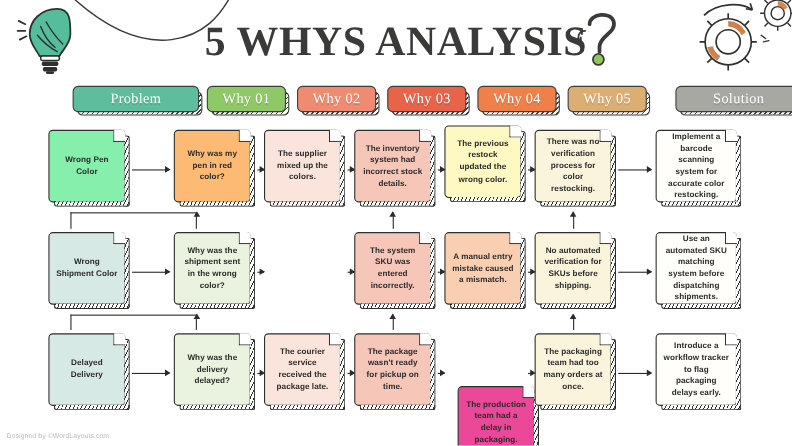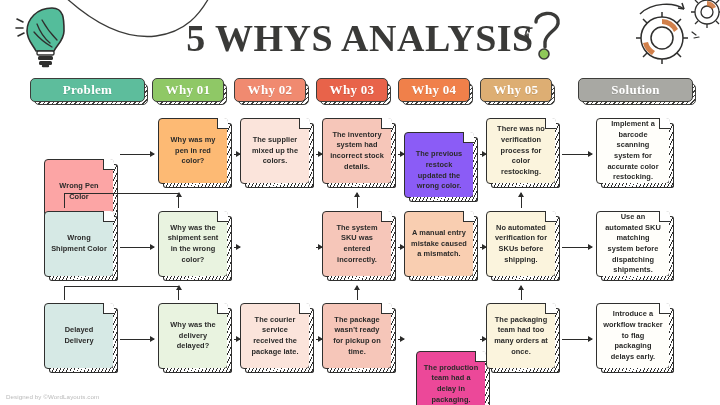--- a/index.html
+++ b/index.html
@@ -35,27 +35,28 @@
   
   #header-row { position: absolute; left: 0; top: 78px; width: 720px; height: 26px; }
   .col-pill {
     position: absolute;
     top: 0;
     height: 24px;
     border-radius: 5px;
     border: 1.4px solid #3d3d3b;
     color: #ffffff;
     font-family: "Liberation Serif", serif;
-    font-weight: bold;
+    font-weight: normal;
     font-size: 13px;
     display: flex;
     align-items: center;
     justify-content: center;
     letter-spacing: .3px;
     text-shadow: 0 1px 0 rgba(0,0,0,.12);
+    margin-left: 36px;
   }
   .col-pill::after {
     content: "";
     position: absolute;
     left: 3px; right: -4px; top: 4px; bottom: -4px;
     border-radius: 5px;
     border: 1.4px solid #3d3d3b;
     background:
       repeating-linear-gradient(135deg, #3d3d3b 0 1px, transparent 1px 3.2px);
     z-index: -1;
@@ -202,21 +203,21 @@
     <div class="col-pill" id="pill-0" style="left: 30px; width: 115px; background: rgb(93, 189, 156);">Problem</div>
     <div class="col-pill" id="pill-1" style="left: 152px; width: 72px; background: rgb(143, 200, 102);">Why 01</div>
     <div class="col-pill" id="pill-2" style="left: 234px; width: 72px; background: rgb(240, 138, 112);">Why 02</div>
     <div class="col-pill" id="pill-3" style="left: 316px; width: 72px; background: rgb(232, 99, 74);">Why 03</div>
     <div class="col-pill" id="pill-4" style="left: 398px; width: 72px; background: rgb(240, 128, 74);">Why 04</div>
     <div class="col-pill" id="pill-5" style="left: 480px; width: 72px; background: rgb(221, 174, 115);">Why 05</div>
     <div class="col-pill" id="pill-6" style="left: 578px; width: 115px; background: rgb(168, 168, 163);">Solution</div>
   </div>
 
   <div id="grid">
-      <div class="card" style="left: 44px; top: 118px; width: 70px; height: 66px; background: #fca5a5; margin-top: 41px;">
+      <div class="card" style="left: 44px; top: 118px; width: 70px; height: 66px; background: #86efac;">
         <div class="shadow-r"></div>
         <div class="shadow-b"></div>
         <div class="fold"></div>
         <div class="txt">Wrong Pen Color</div>
       </div>
       <div class="card" style="left: 158px; top: 118px; width: 70px; height: 66px; background: #fdba74;">
         <div class="shadow-r"></div>
         <div class="shadow-b"></div>
         <div class="fold"></div>
         <div class="txt">Why was my pen in red color?</div>
@@ -226,21 +227,21 @@
         <div class="shadow-b"></div>
         <div class="fold"></div>
         <div class="txt">The supplier mixed up the colors.</div>
       </div>
       <div class="card" style="left: 322px; top: 118px; width: 70px; height: 66px; background: rgb(246, 198, 185);">
         <div class="shadow-r"></div>
         <div class="shadow-b"></div>
         <div class="fold"></div>
         <div class="txt">The inventory system had incorrect stock details.</div>
       </div>
-      <div class="card" style="left: 404px; top: 132px; width: 70px; height: 66px; background: #8b5cf6; align-items: flex-end;">
+      <div class="card" style="left: 404px; top: 114px; width: 70px; height: 66px; background: #fef9c3;">
         <div class="shadow-r"></div>
         <div class="shadow-b"></div>
         <div class="fold"></div>
         <div class="txt">The previous restock updated the wrong color.</div>
       </div>
       <div class="card" style="left: 486px; top: 118px; width: 70px; height: 66px; background: rgb(251, 244, 221);">
         <div class="shadow-r"></div>
         <div class="shadow-b"></div>
         <div class="fold"></div>
         <div class="txt">There was no verification process for color restocking.</div>

